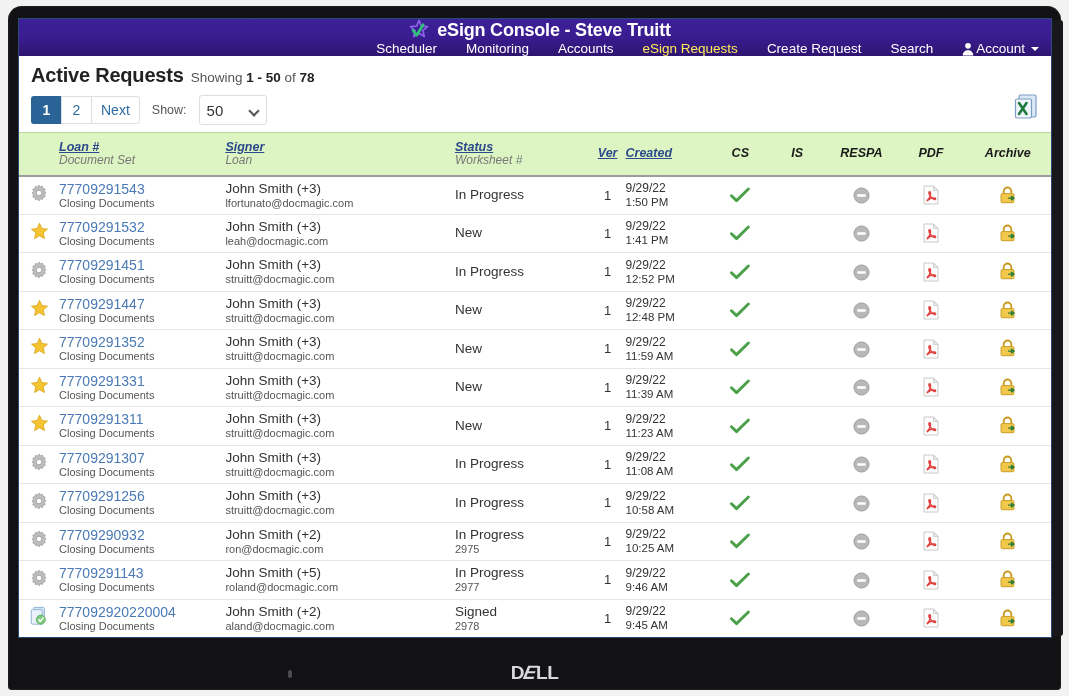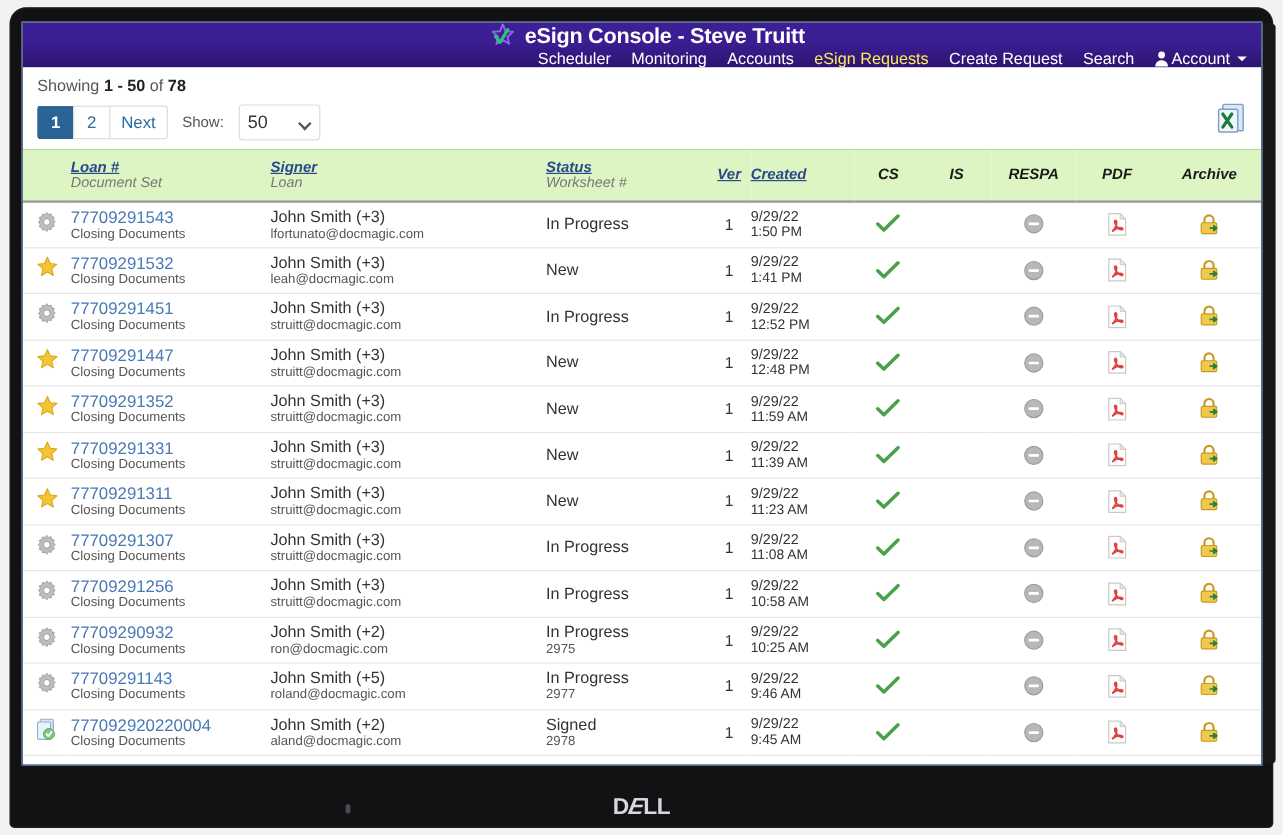--- a/index.html
+++ b/index.html
@@ -64,21 +64,21 @@
     display: flex; align-items: center; gap: 7px;
     padding-left: 9px;
   }
   #brand-logo { width: 22px; height: 22px; display: block; }
   #brand-title {
     font-size: 18px; font-weight: bold; color: #ffffff;
     letter-spacing: -0.2px; white-space: nowrap;
   }
   #navlinks {
     margin-left: auto; display: flex; align-items: center;
-    gap: 17px; padding-right: 12px;
+    gap: 29px; padding-right: 12px;
   }
   .navlink {
     font-size: 13.5px; color: #ffffff; white-space: nowrap;
     cursor: pointer; text-decoration: none;
   }
   .navlink.active { color: #ffe95c; }
   #nav-account {
     display: flex; align-items: center; gap: 2px;
     font-size: 13.5px; color: #ffffff; white-space: nowrap; cursor: pointer;
   }
@@ -260,20 +260,21 @@
             <circle cx="7" cy="4.3" r="3.3" fill="#ffffff"></circle>
             <path d="M0.8 15.5c0-3.6 2.8-6 6.2-6s6.2 2.4 6.2 6z" fill="#ffffff"></path>
           </svg>
           <span>Account</span>
           <span class="caret"></span>
         </span>
       </div>
     </div>
 
     <div id="page-head">
+      <span id="page-title">Active Requests</span>
       <span id="showing-text">
         <span>Showing</span>
         <b>1 - 50</b>
         <span>of</span>
         <b>78</b>
       </span>
     </div>
 
     <div id="toolbar">
       <div id="pager">

